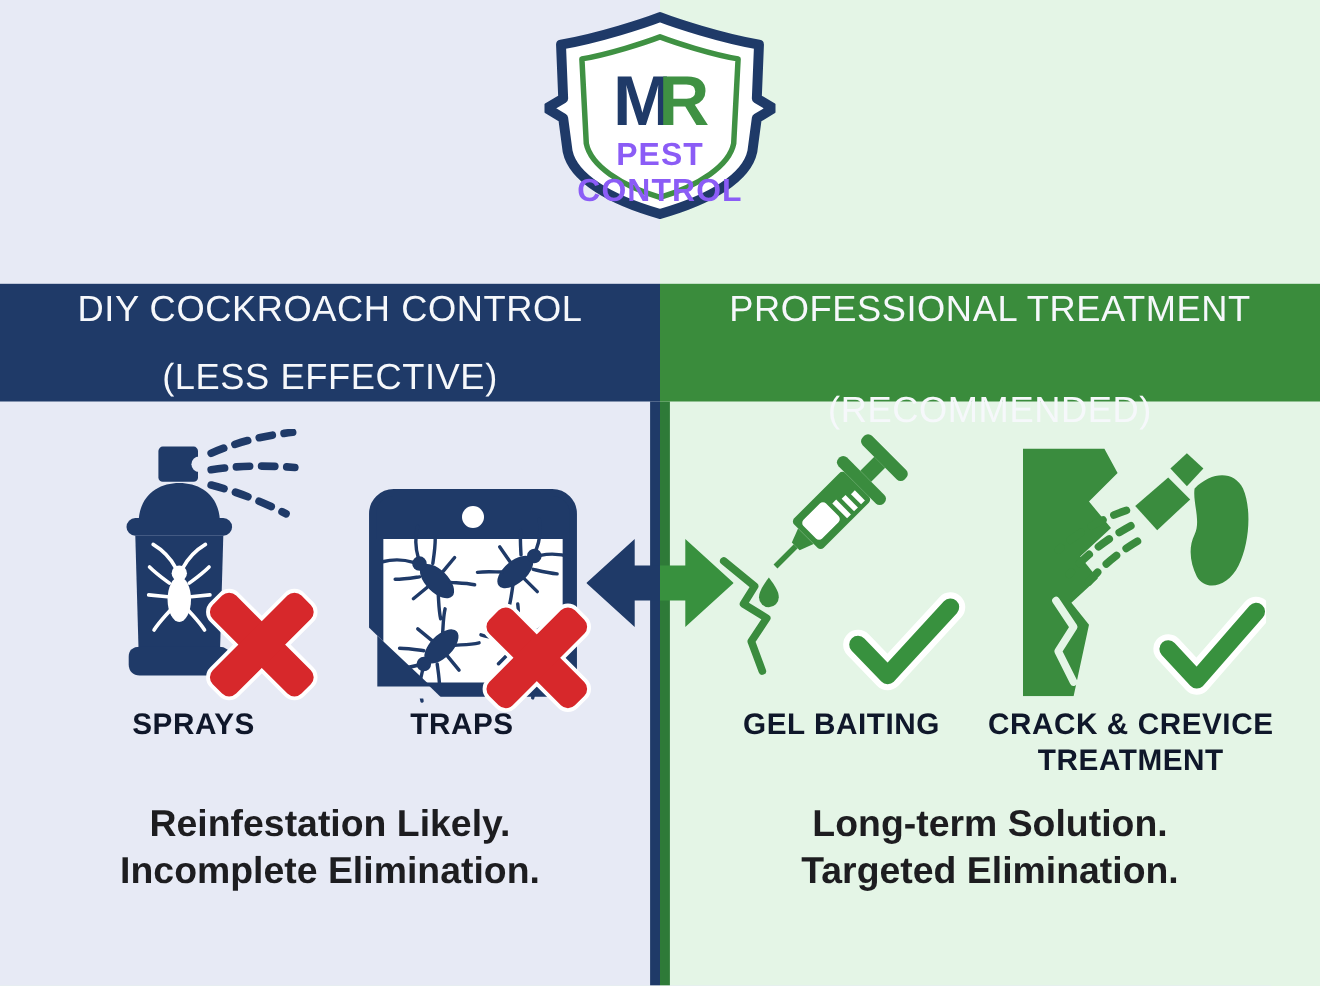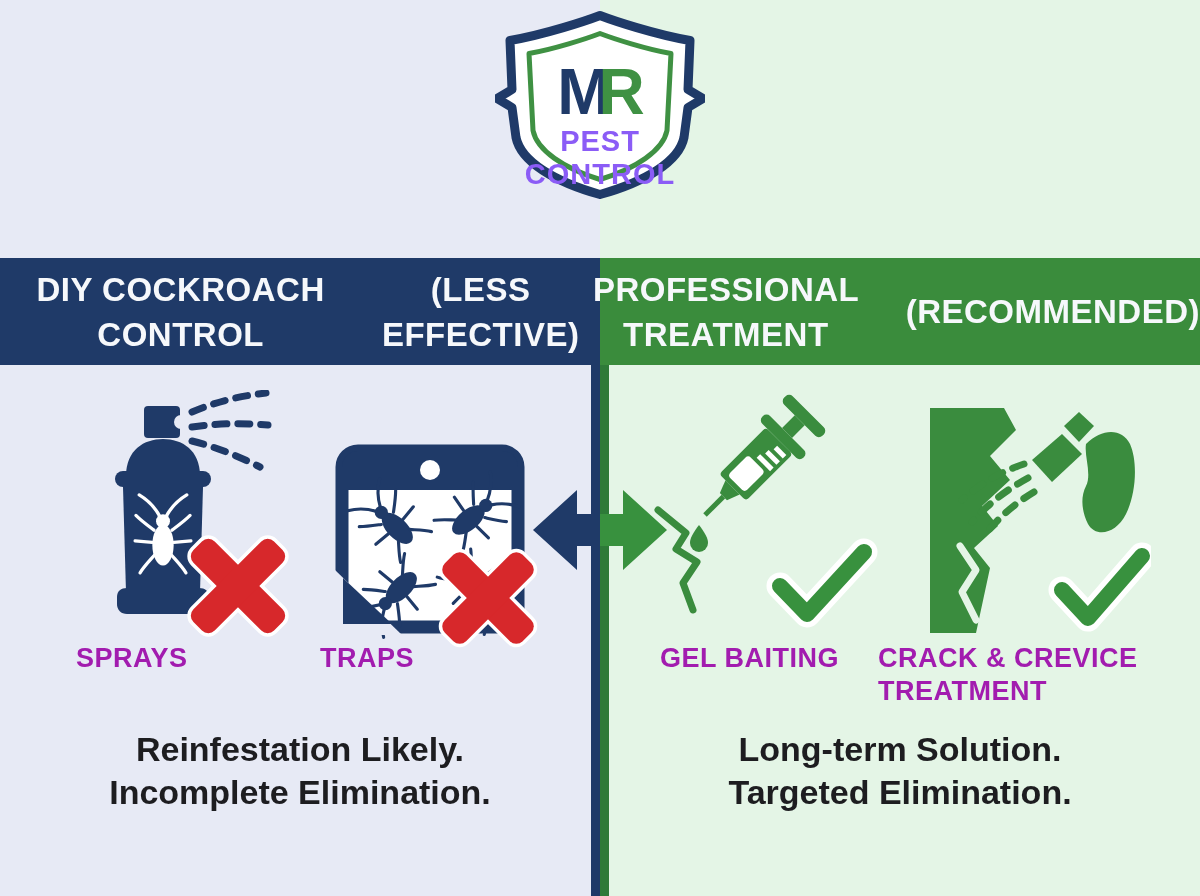--- a/index.html
+++ b/index.html
@@ -7,34 +7,34 @@
     width:1200px;height:896px;position:relative;overflow:hidden;
     font-family:"Liberation Sans",sans-serif;background:#e7eaf5;
   }
   .abs{position:absolute;}
   
   .bg-left{left:0;top:0;width:600px;height:896px;background:#e7eaf5;}
   .bg-right{left:600px;top:0;width:600px;height:896px;background:#e4f5e6;}
   .divider-navy{left:591px;top:365px;width:9px;height:531px;background:#1f3a68;}
   .divider-green{left:600px;top:365px;width:9px;height:531px;background:#2e7a38;}
   
-  .hdr{top:258px;width:600px;height:107px;display:flex;flex-direction:row;
-       align-items:center;justify-content:flex-end;color:#f6f8fb;font-weight:bold;
+  .hdr{top:258px;width:600px;height:107px;display:flex;flex-direction:column;
+       align-items:center;justify-content:space-between;color:#f6f8fb;font-weight:normal;
        font-size:33px;line-height:45px;letter-spacing:.5px;text-align:center;}
   .hdr-left{left:0;background:#1f3a68;}
   .hdr-right{left:600px;background:#3a8c3c;gap:47px;}
   
   .logo{left:495px;top:8px;width:210px;height:215px;}
   .logo svg{position:absolute;left:0;top:0;}
   .logo-mr{left:0;top:47px;width:210px;text-align:center;font-size:64px;font-weight:bold;color:#1f3a68;letter-spacing:-2px;}
   .logo-mr .r{color:#3f9143;margin-left:-10px;}
   .logo-name{left:0;top:117px;width:210px;text-align:center;font-size:29px;font-weight:bold;color:#8b5cf6;letter-spacing:1px;}
   .logo-loc{left:0;top:148px;width:210px;text-align:center;font-size:22px;font-weight:bold;color:#3f9143;letter-spacing:2px;}
   
-  .item-label{top:642px;font-size:27px;font-weight:bold;color:#a21caf;letter-spacing:.5px;line-height:33px;}
+  .item-label{top:642px;text-align:center;font-size:27px;font-weight:bold;color:#0f172a;letter-spacing:.5px;line-height:33px;}
   
   .summary{top:728px;width:520px;text-align:center;font-size:34px;line-height:43px;font-weight:600;color:#1d1d20;}
 </style>
 </head>
 <body>
 
 <svg width="0" height="0" style="position:absolute" aria-hidden="true">
   <defs>
     <g id="roach">
       <ellipse cx="0" cy="6" rx="13" ry="25" fill="currentColor"></ellipse>

